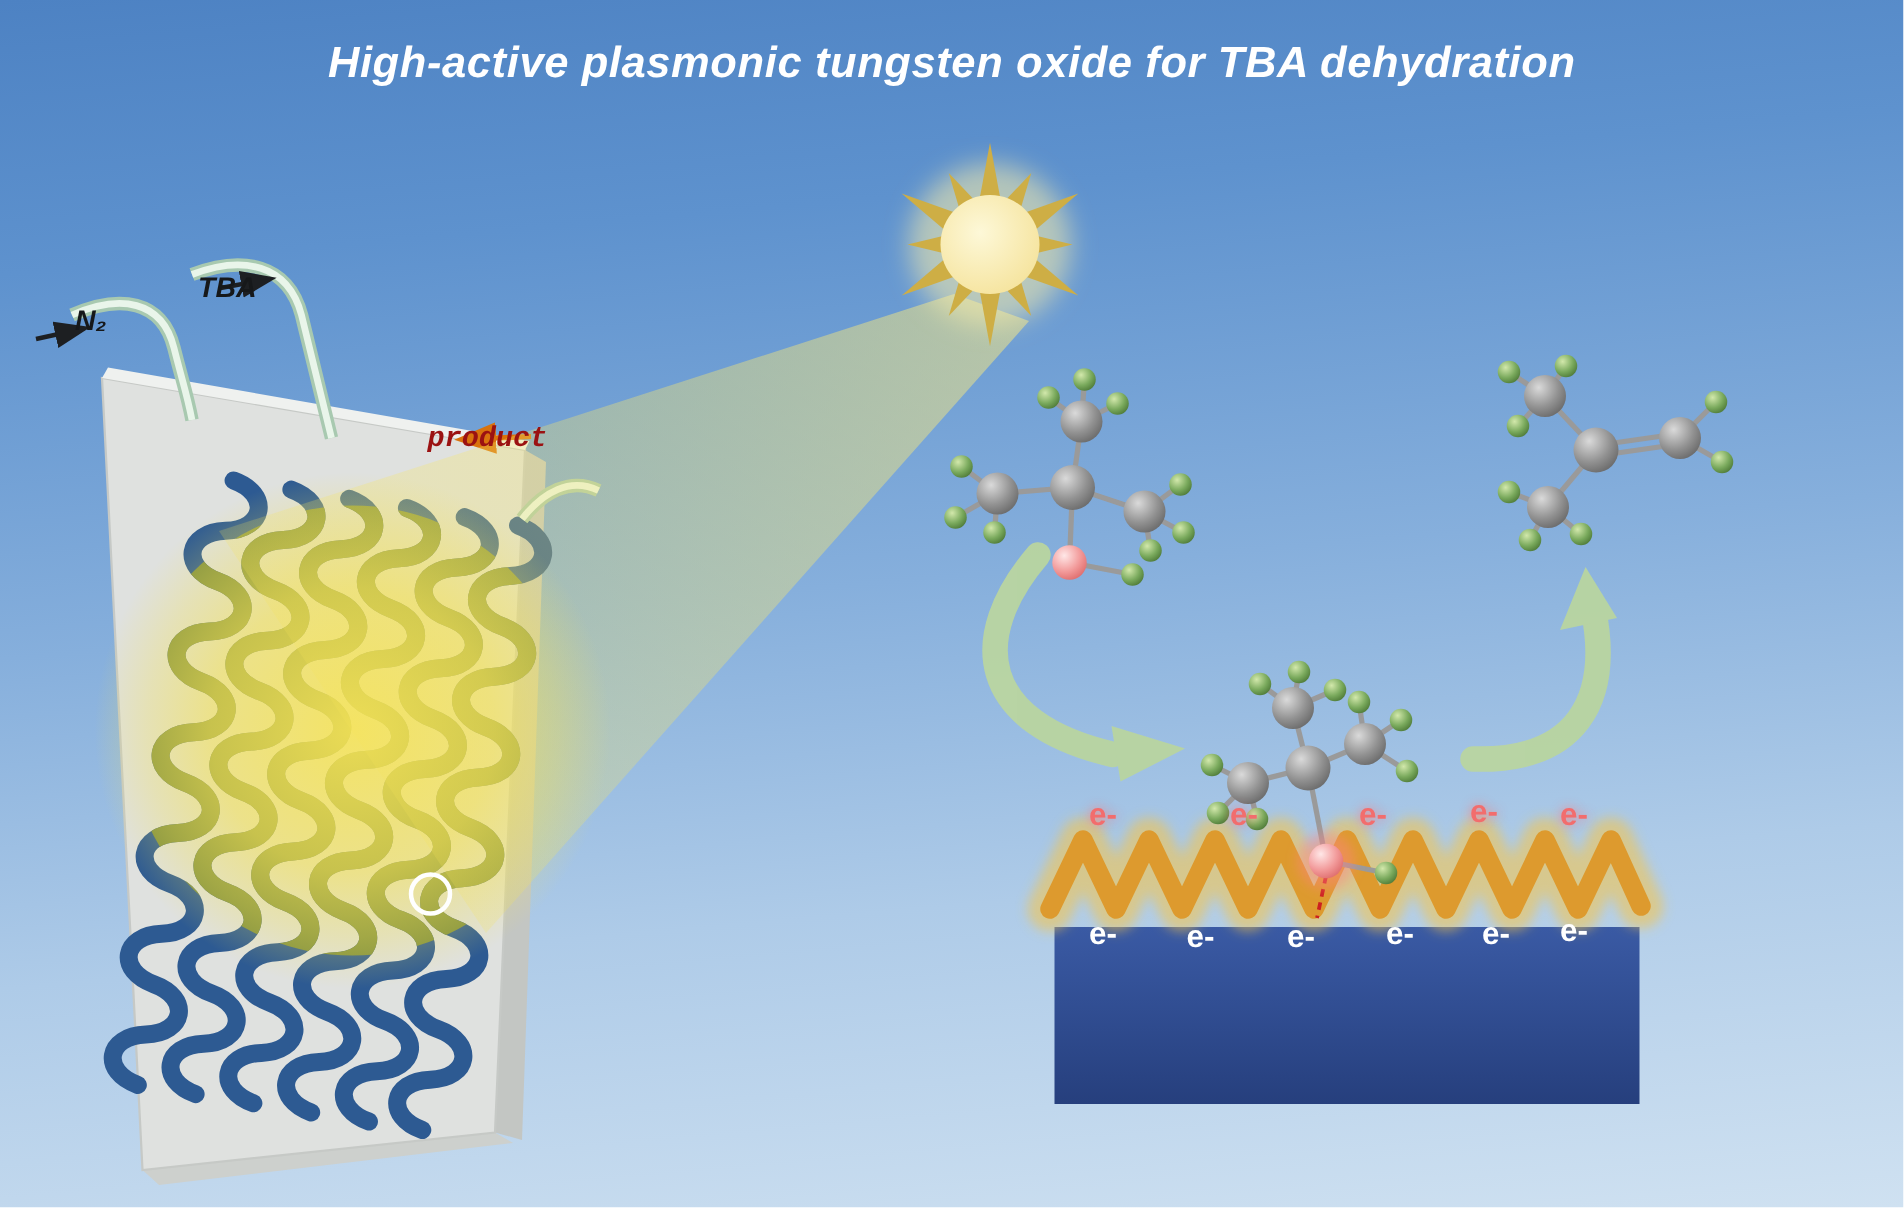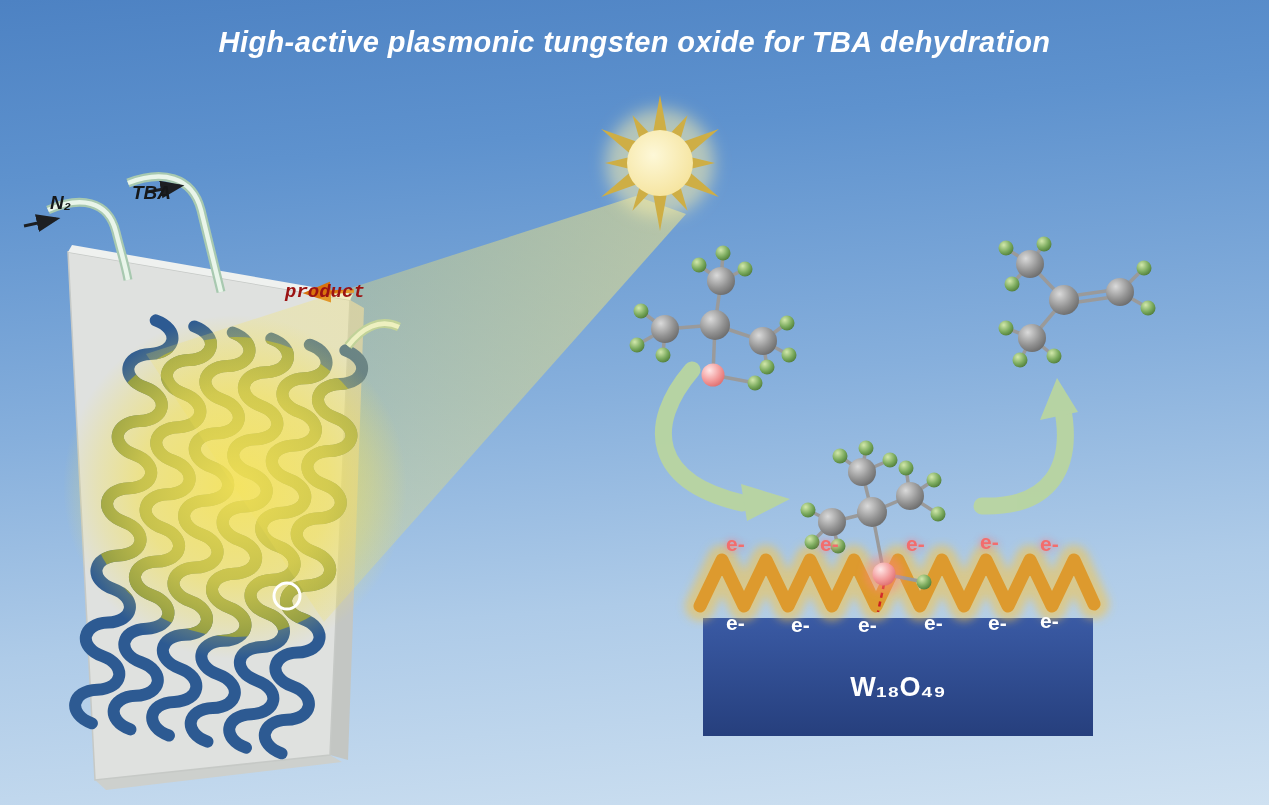--- a/index.html
+++ b/index.html
@@ -270,32 +270,31 @@
       <circle cx="62" cy="-32" r="7.5"></circle>
           <circle cx="66" cy="2" r="7.5"></circle>
           <circle cx="34" cy="-44" r="7.5"></circle>
       <circle cx="52" cy="70" r="7.5"></circle>
     </g>
   </g>
 </svg>
 
 <div class="title">High-active plasmonic tungsten oxide for TBA dehydration</div>
 
-<div class="lbl" style="left:50px;top:160px;">N₂</div>
+<div class="lbl" style="left:50px;top:172px;">N₂</div>
 <div class="lbl" style="left:132px;top:150px;">TBA</div>
 <div class="lbl product" style="left:285px;top:249px;font-family:Liberation Mono, monospace;">product</div>
 
 <span class="e pink" style="left:726px;top:533px;">e-</span>
 <span class="e pink" style="left:820px;top:533px;">e-</span>
 <span class="e pink" style="left:906px;top:533px;">e-</span>
 <span class="e pink" style="left:980px;top:531px;">e-</span>
 <span class="e pink" style="left:1040px;top:533px;">e-</span>
 
 <span class="e white" style="left:726px;top:612px;">e-</span>
 <span class="e white" style="left:791px;top:614px;">e-</span>
 <span class="e white" style="left:858px;top:614px;">e-</span>
 <span class="e white" style="left:924px;top:612px;">e-</span>
 <span class="e white" style="left:988px;top:612px;">e-</span>
 <span class="e white" style="left:1040px;top:610px;">e-</span>
 
-<div class="formula">W₁₈O₄₉</div>
 
 </div>
 
 </body></html>

